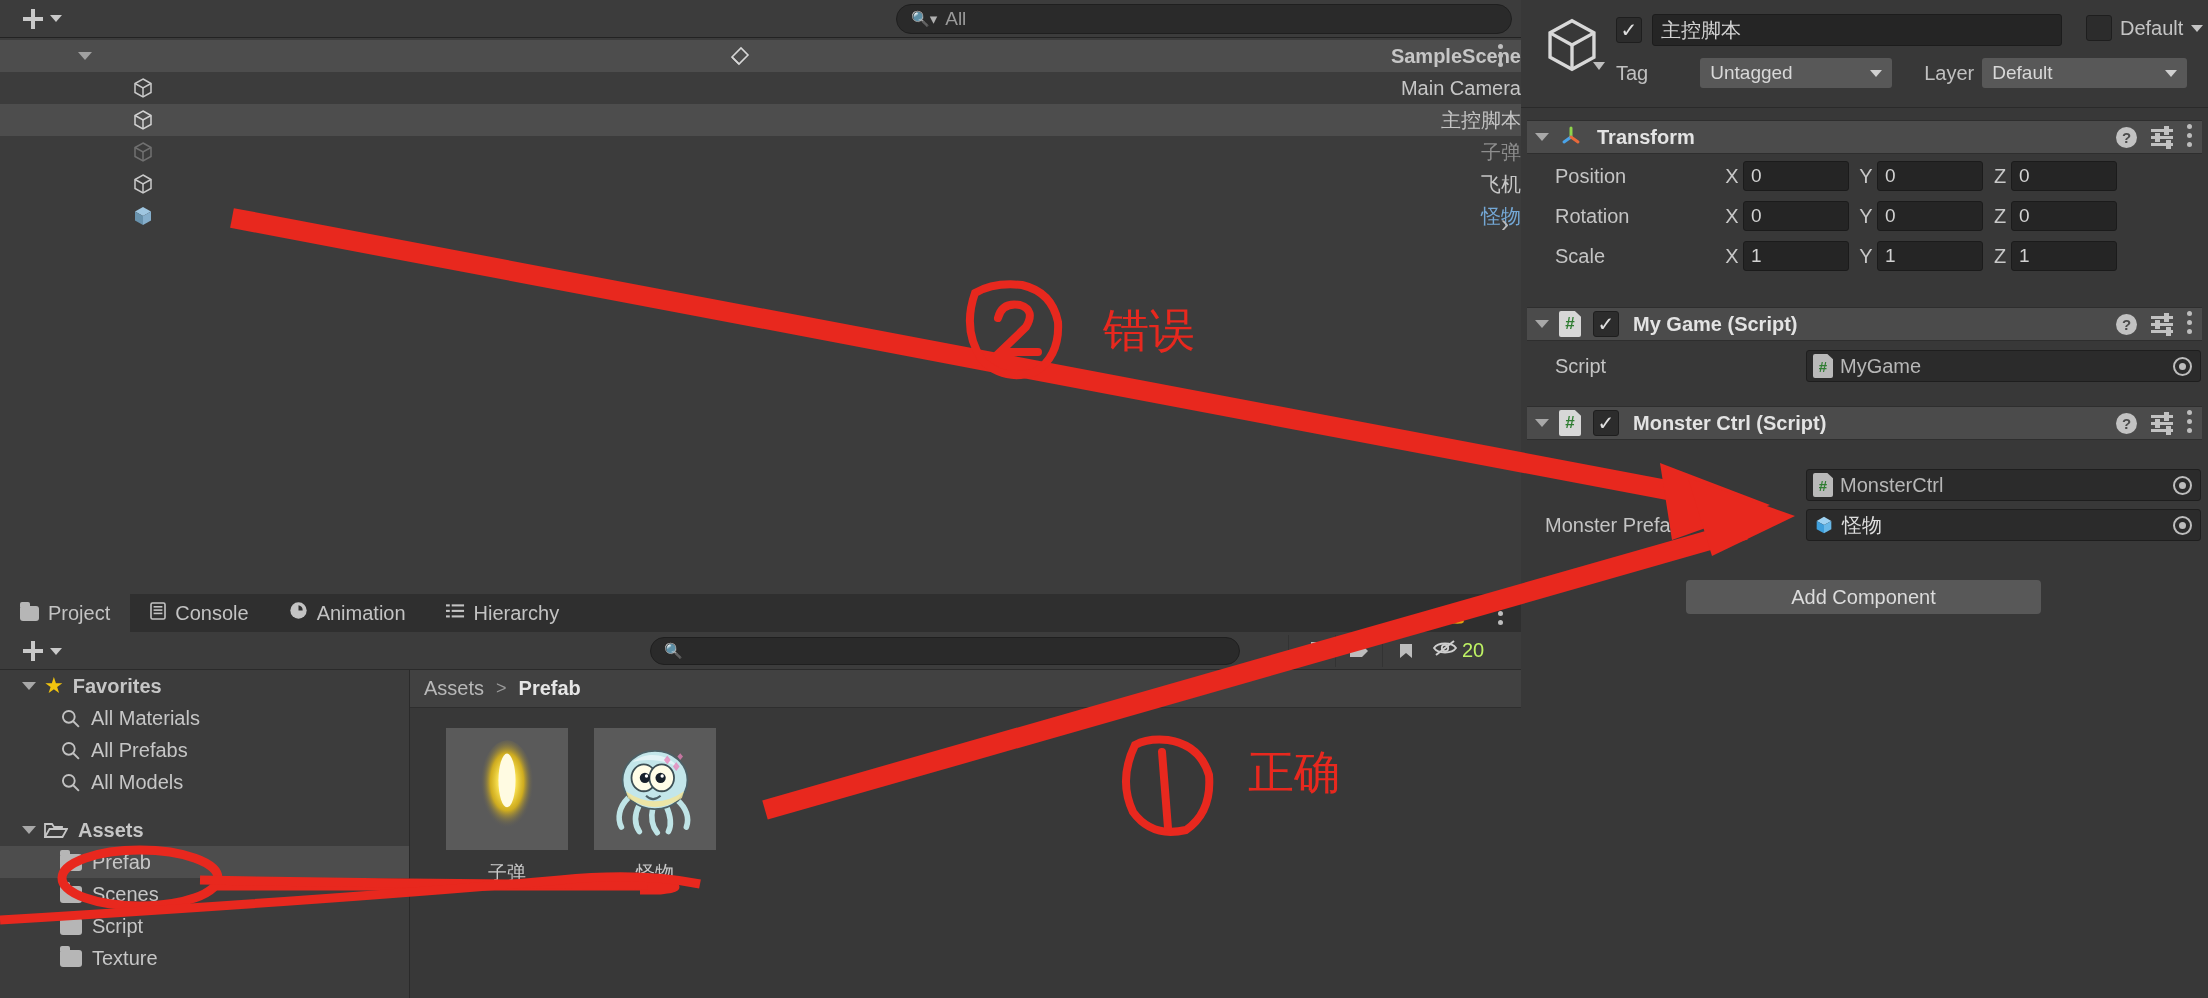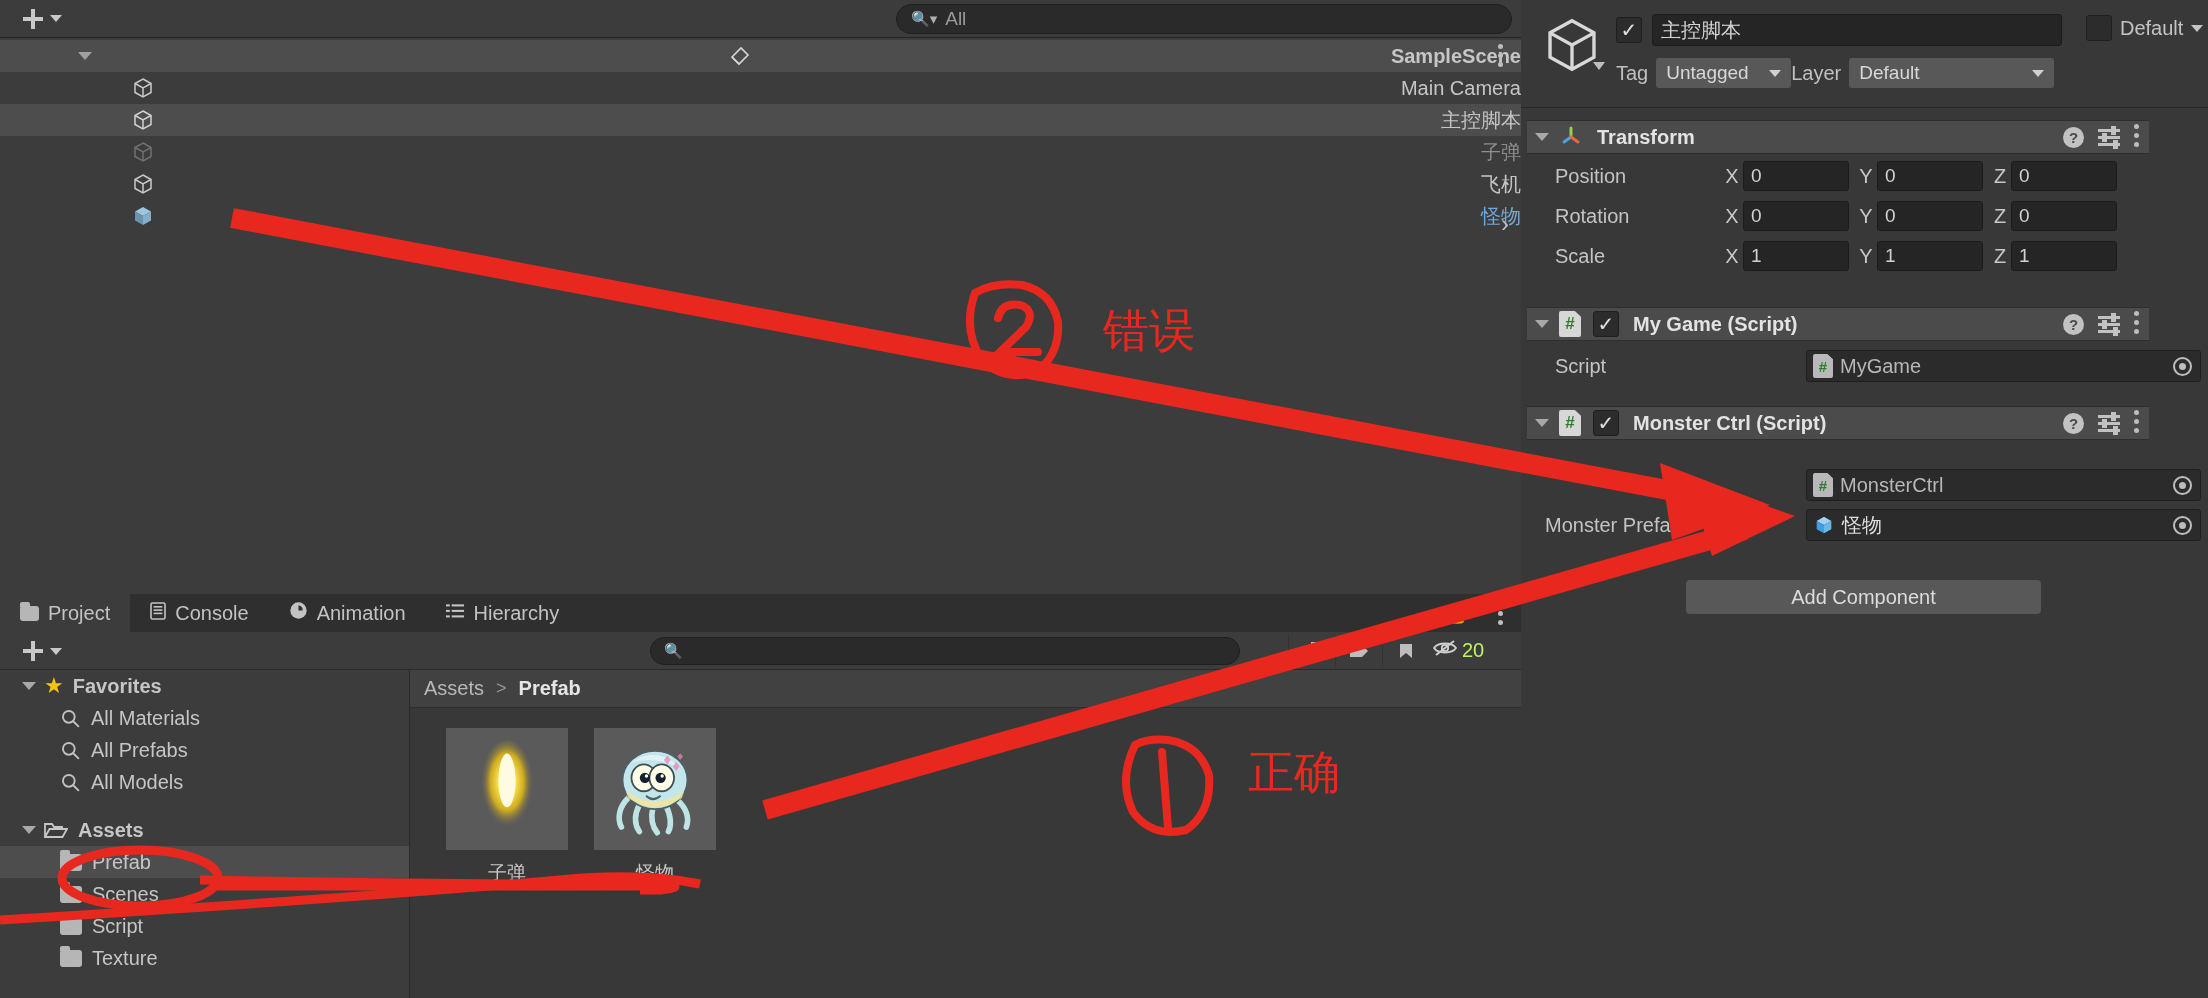--- a/index.html
+++ b/index.html
@@ -87,21 +87,21 @@
   #taglayer { position: absolute; left: 95px; top: 58px; display: flex; align-items: center; }
   .tl-lbl { color: #c0c0c0; font-size: 20px; margin-right: 8px; }
   .dd {
     height: 30px; background: #585858; border-radius: 3px;
     display: flex; align-items: center; padding: 0 10px;
     color: #d8d8d8; font-size: 19px; justify-content: space-between;
   }
   .dd .dcar { width:0;height:0;border-left:6px solid transparent;border-right:6px solid transparent;border-top:7px solid #d0d0d0; margin-left: 14px;}
 
   .comp-head {
-    position: absolute; left: 6px; width: 622px; height: 34px;
+    position: absolute; left: 6px; width: 675px; height: 34px;
     background: #4b4b4b; border-top: 1px solid #2e2e2e; border-bottom: 1px solid #2e2e2e;
     display: flex; align-items: center; padding-left: 8px;
   }
   .comp-head .tri {
     width: 0; height: 0; border-left: 7px solid transparent;
     border-right: 7px solid transparent; border-top: 8px solid #a8a8a8; margin-right: 10px;
   }
   .comp-title { color: #e3e3e3; font-size: 20px; font-weight: bold; margin-left: 14px; }
   .comp-right { position: absolute; right: 10px; display: flex; align-items: center; gap: 14px; }
   .ico-help {
@@ -326,25 +326,25 @@
     </div>
 
     <div id="static-box">
       <span class="ck"></span>
       <span id="static-lbl">Default</span>
       <span id="static-caret"></span>
     </div>
 
     <div id="taglayer">
       <span class="tl-lbl">Tag</span>
-      <span class="dd" style="width:135px;">
+      <span class="dd" style="width:192px;margin-left:44px;">
         <span>Untagged</span>
         <span class="dcar"></span>
       </span>
-      <span class="tl-lbl" style="">Layer</span>
+      <span class="tl-lbl" style="margin-left:32px;">Layer</span>
       <span class="dd" style="width:205px;">
         <span>Default</span>
         <span class="dcar"></span>
       </span>
     </div>
   </div>
 
   <div class="comp-head" style="top:120px;">
     <span class="tri"></span>
     <span>

